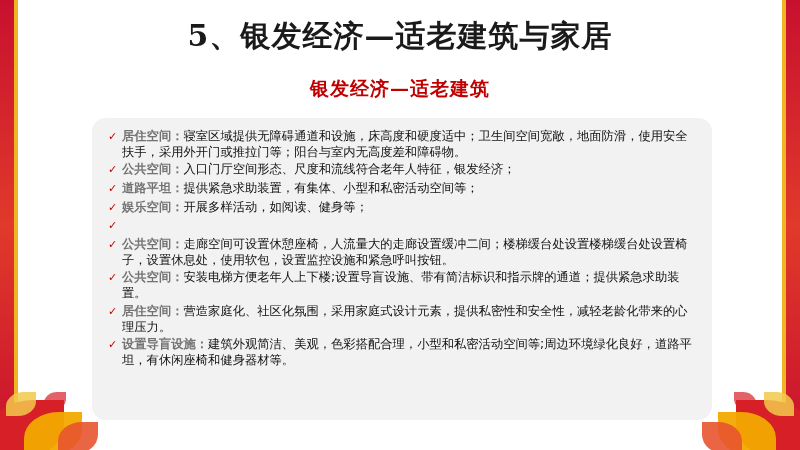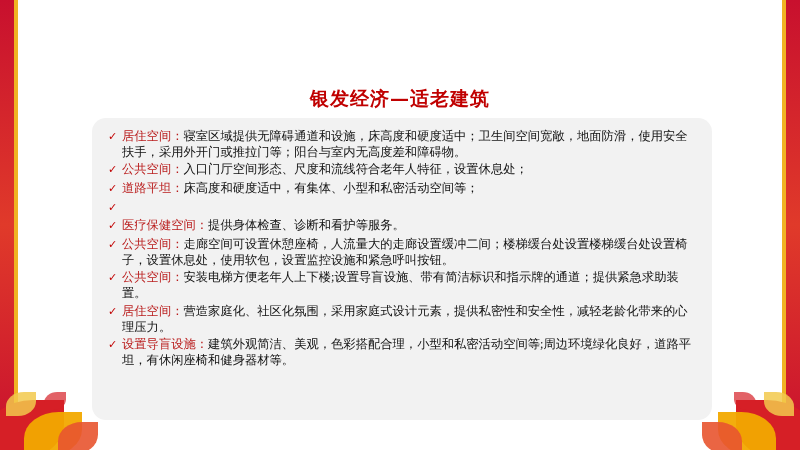--- a/index.html
+++ b/index.html
@@ -68,21 +68,21 @@
     right: 0;
     text-align: center;
     font-family: "DejaVu Serif", "Liberation Serif", serif;
     font-weight: bold;
     font-size: 30px;
     color: #1a1a1a;
     letter-spacing: 1px;
   }
   .sub-title {
     position: absolute;
-    top: 86px;
+    top: 76px;
     left: 0;
     right: 0;
     text-align: center;
     font-family: "DejaVu Serif", "Liberation Serif", serif;
     font-weight: bold;
     font-size: 19px;
     color: #c00000;
     letter-spacing: 1px;
   }
 
@@ -116,26 +116,25 @@
     width: 14px;
     flex: 0 0 14px;
     line-height: 1.6;
   }
   .item-body {
     font-size: 12.3px;
     color: #111111;
     flex: 1;
   }
   .term {
-    color: #b91c1c;
-    font-weight: normal;
+    color: #737373;
+    font-weight: bold;
   }
   .desc {
     color: #111111;
-    font-family: Liberation Serif, serif;
   }
 </style>
 </head>
 <body>
 
 <div class="slide">
 
   <div class="edge-left"></div>
   <div class="edge-left-inner"></div>
   <div class="edge-right"></div>
@@ -149,54 +148,55 @@
     <div class="petal p5"></div>
   </div>
   <div class="corner-deco right">
     <div class="petal p1"></div>
     <div class="petal p2"></div>
     <div class="petal p3"></div>
     <div class="petal p4"></div>
     <div class="petal p5"></div>
   </div>
 
+  <div class="main-title">5、银发经济—适老建筑与家居</div>
   <div class="sub-title">银发经济—适老建筑</div>
 
   <div class="panel">
 
     <div class="item">
       <span class="check">✓</span>
       <span class="item-body">
         <span class="term">居住空间：</span><span class="desc">寝室区域提供无障碍通道和设施，床高度和硬度适中；卫生间空间宽敞，地面防滑，使用安全扶手，采用外开门或推拉门等；阳台与室内无高度差和障碍物。</span>
       </span>
     </div>
 
     <div class="item">
       <span class="check">✓</span>
       <span class="item-body">
-        <span class="term">公共空间：</span><span class="desc">入口门厅空间形态、尺度和流线符合老年人特征，设置休息处；</span>
-      </span>
-    </div>
-
-    <div class="item">
-      <span class="check">✓</span>
-      <span class="item-body">
-        <span class="term">道路平坦：</span><span class="desc">床高度和硬度适中，有集体、小型和私密活动空间等；</span>
-      </span>
-    </div>
-
-    <div class="item">
-      <span class="check">✓</span>
-    </div>
-
-    <div class="item">
-      <span class="check">✓</span>
-      <span class="item-body">
-        <span class="term">医疗保健空间：</span><span class="desc">提供身体检查、诊断和看护等服务。</span>
-      </span>
+        <span class="term">公共空间：</span><span class="desc">入口门厅空间形态、尺度和流线符合老年人特征，银发经济；</span>
+      </span>
+    </div>
+
+    <div class="item">
+      <span class="check">✓</span>
+      <span class="item-body">
+        <span class="term">道路平坦：</span><span class="desc">提供紧急求助装置，有集体、小型和私密活动空间等；</span>
+      </span>
+    </div>
+
+    <div class="item">
+      <span class="check">✓</span>
+      <span class="item-body">
+        <span class="term">娱乐空间：</span><span class="desc">开展多样活动，如阅读、健身等；</span>
+      </span>
+    </div>
+
+    <div class="item">
+      <span class="check">✓</span>
     </div>
 
     <div class="item">
       <span class="check">✓</span>
       <span class="item-body">
         <span class="term">公共空间：</span><span class="desc">走廊空间可设置休憩座椅，人流量大的走廊设置缓冲二间；楼梯缓台处设置楼梯缓台处设置椅子，设置休息处，使用软包，设置监控设施和紧急呼叫按钮。</span>
       </span>
     </div>
 
     <div class="item">

